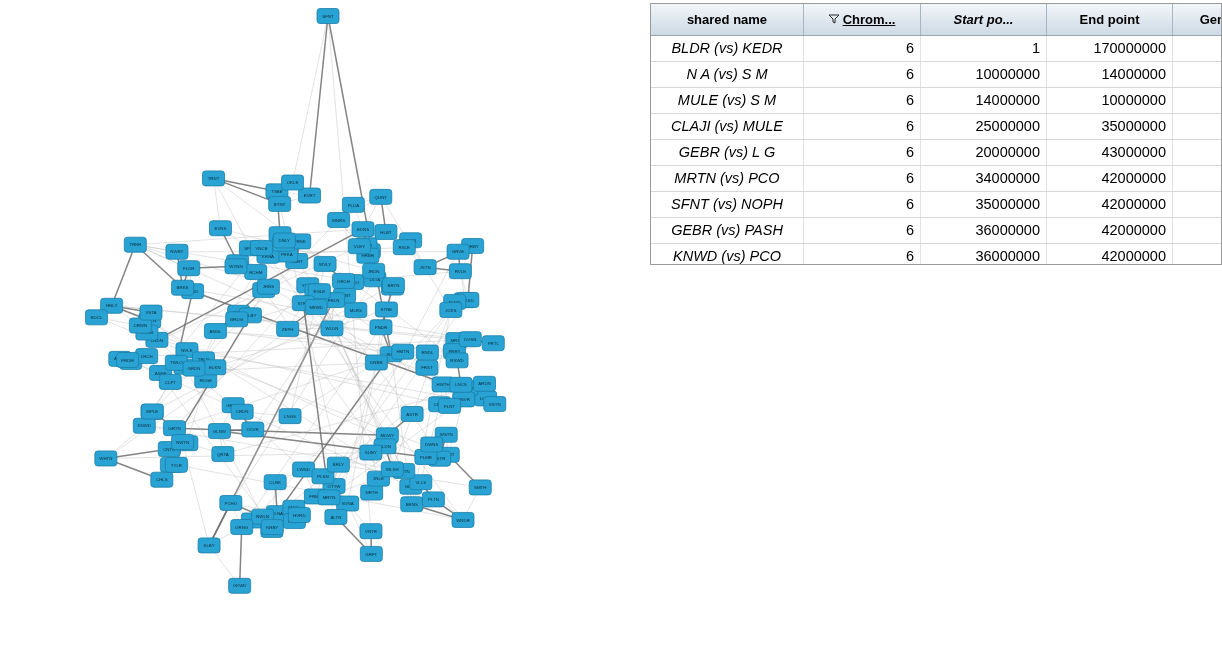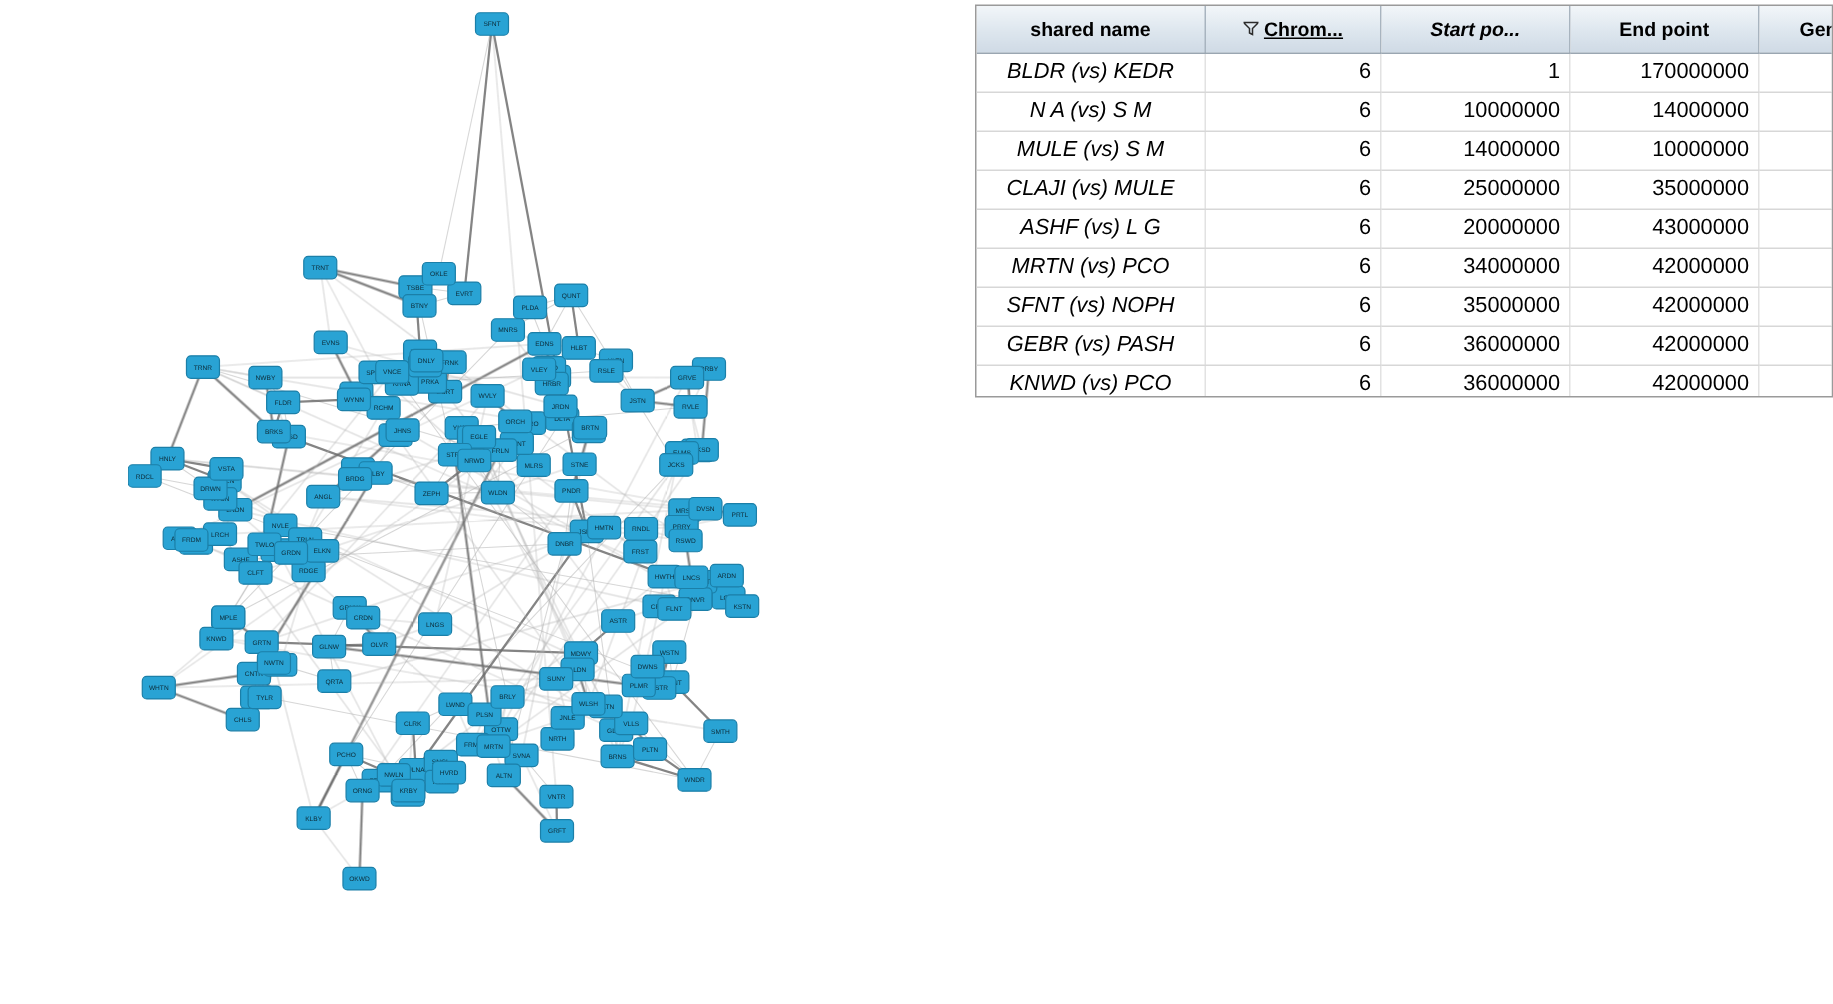--- a/index.html
+++ b/index.html
@@ -1261,21 +1261,21 @@
               <td class="c-num">7.5</td>
             </tr>
             <tr>
               <td class="c-name">CLAJI (vs) MULE</td>
               <td class="c-num">6</td>
               <td class="c-num">25000000</td>
               <td class="c-num">35000000</td>
               <td class="c-num">5.9</td>
             </tr>
             <tr>
-              <td class="c-name">ASHF (vs) L G</td>
+              <td class="c-name">GEBR (vs) L G</td>
               <td class="c-num">6</td>
               <td class="c-num">20000000</td>
               <td class="c-num">43000000</td>
               <td class="c-num">16.9</td>
             </tr>
             <tr>
               <td class="c-name">MRTN (vs) PCO</td>
               <td class="c-num">6</td>
               <td class="c-num">34000000</td>
               <td class="c-num">42000000</td>

